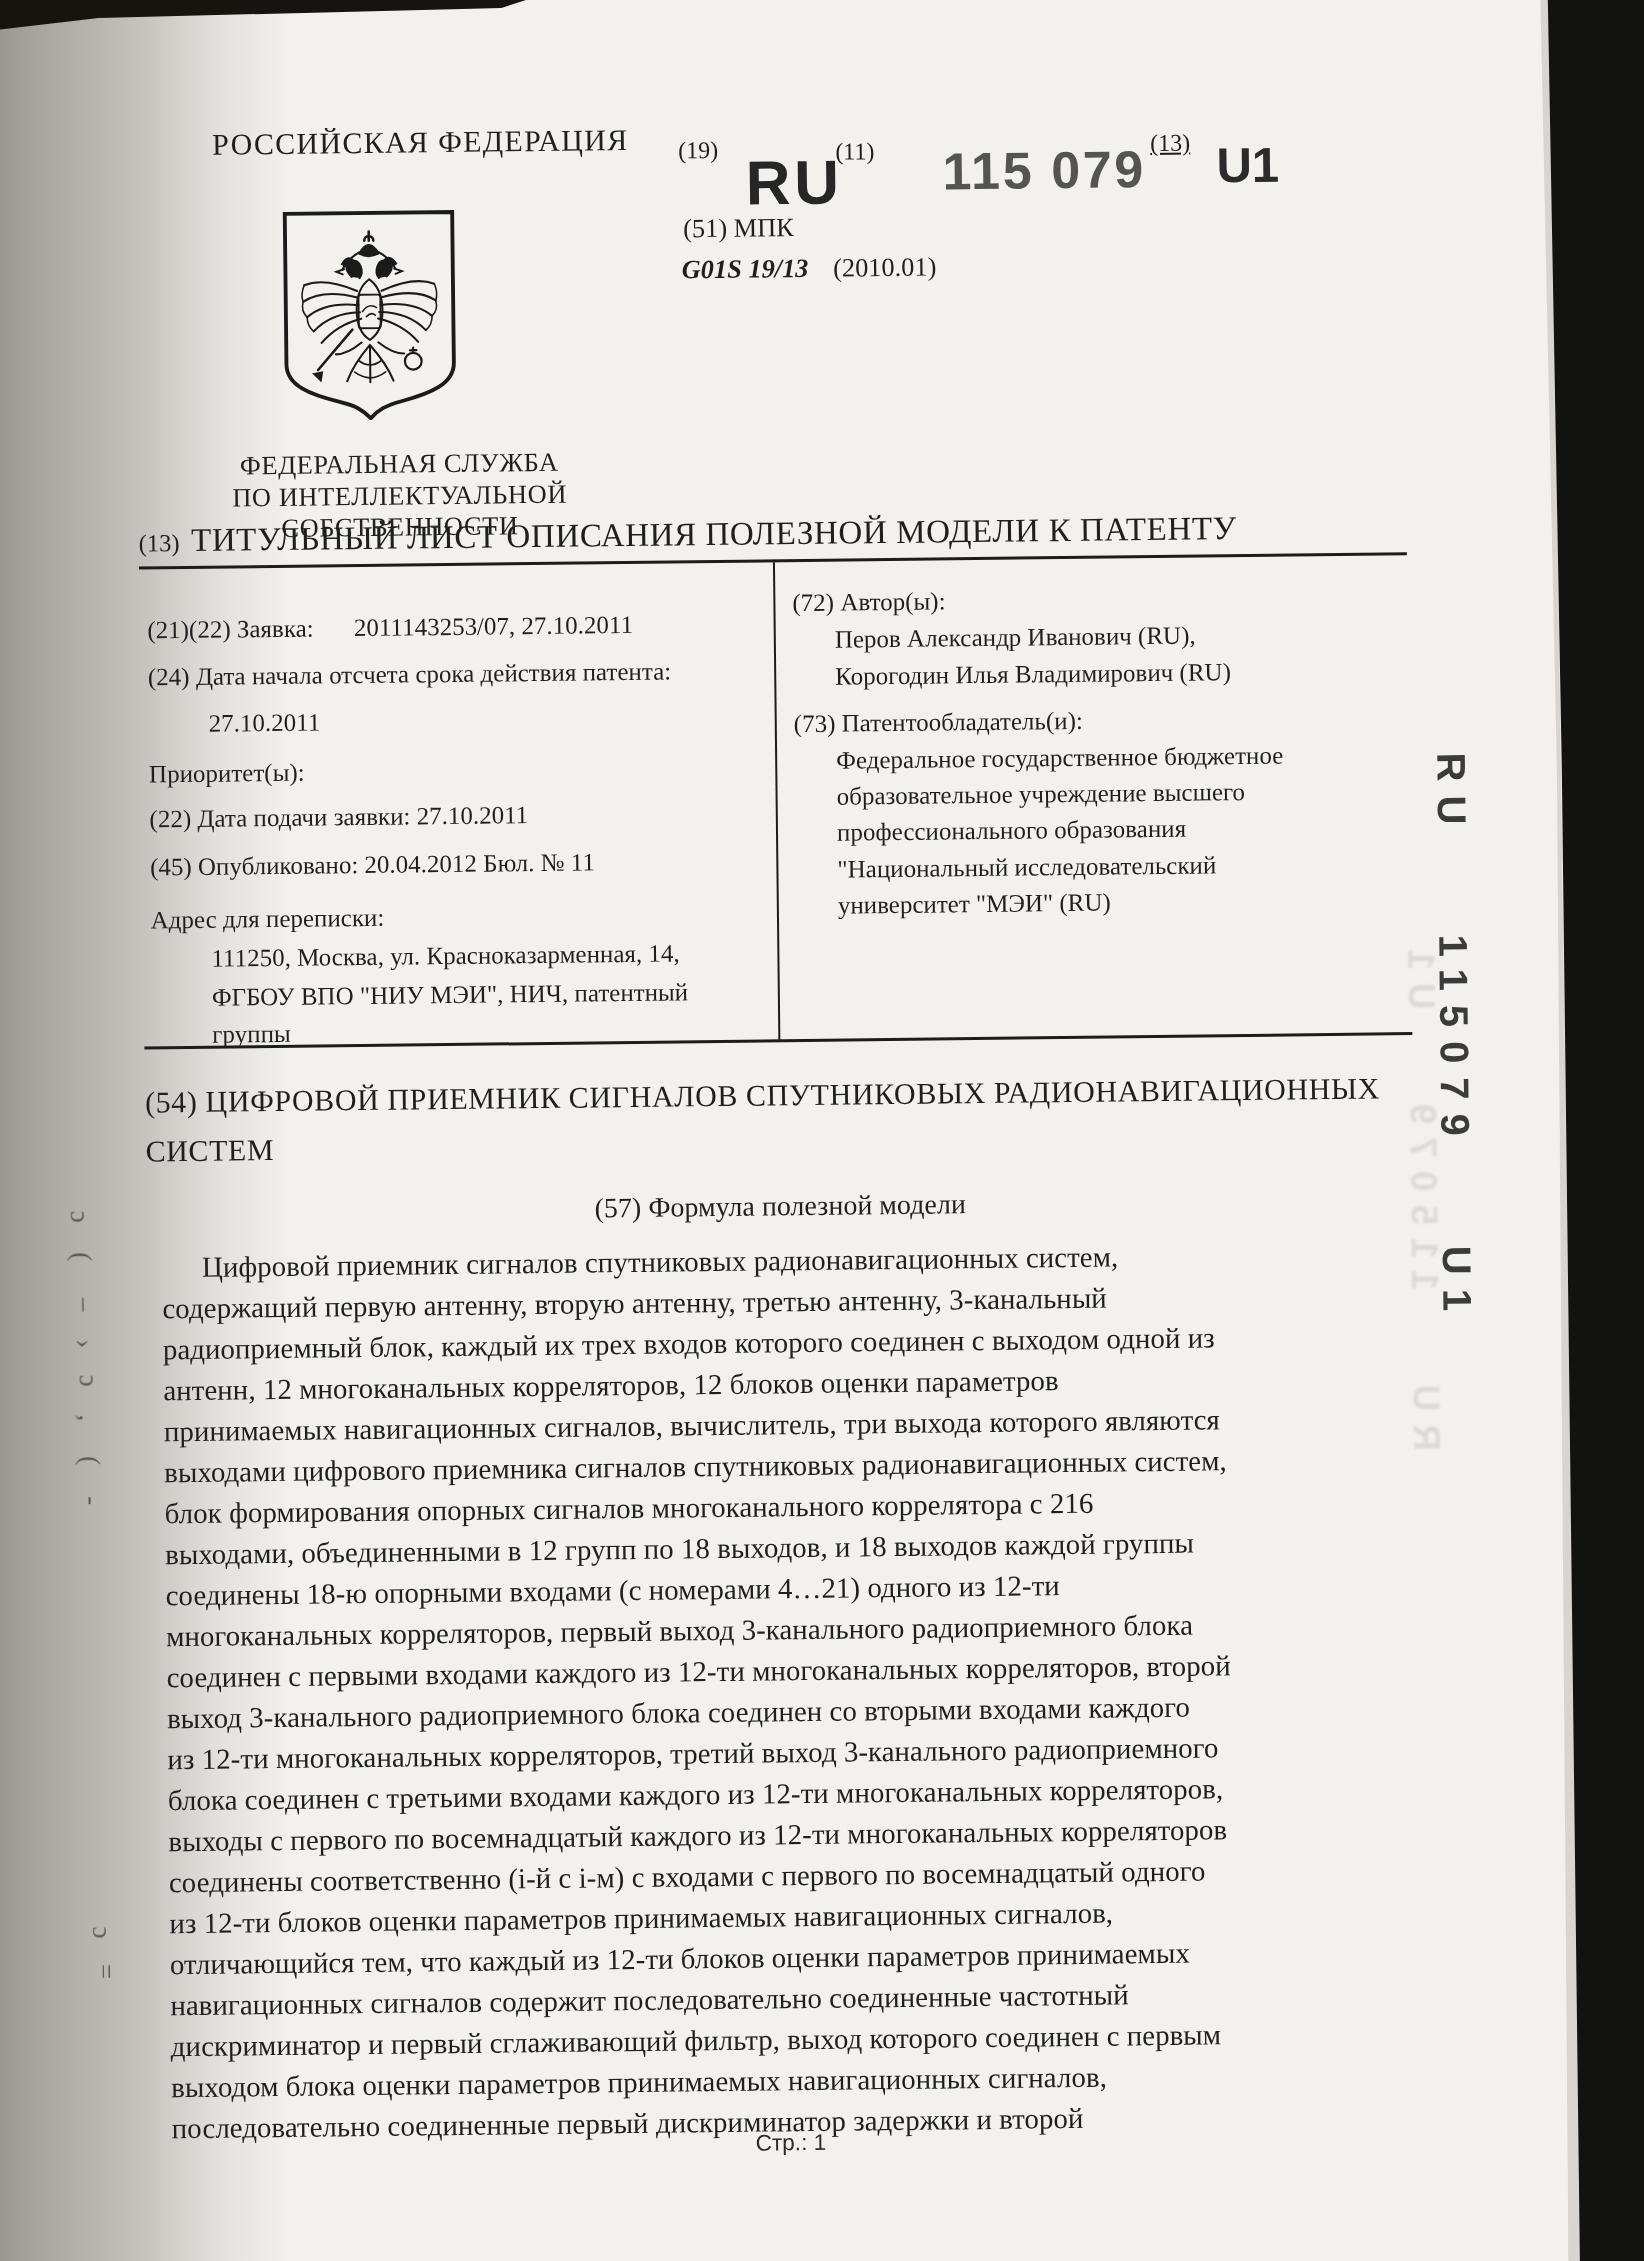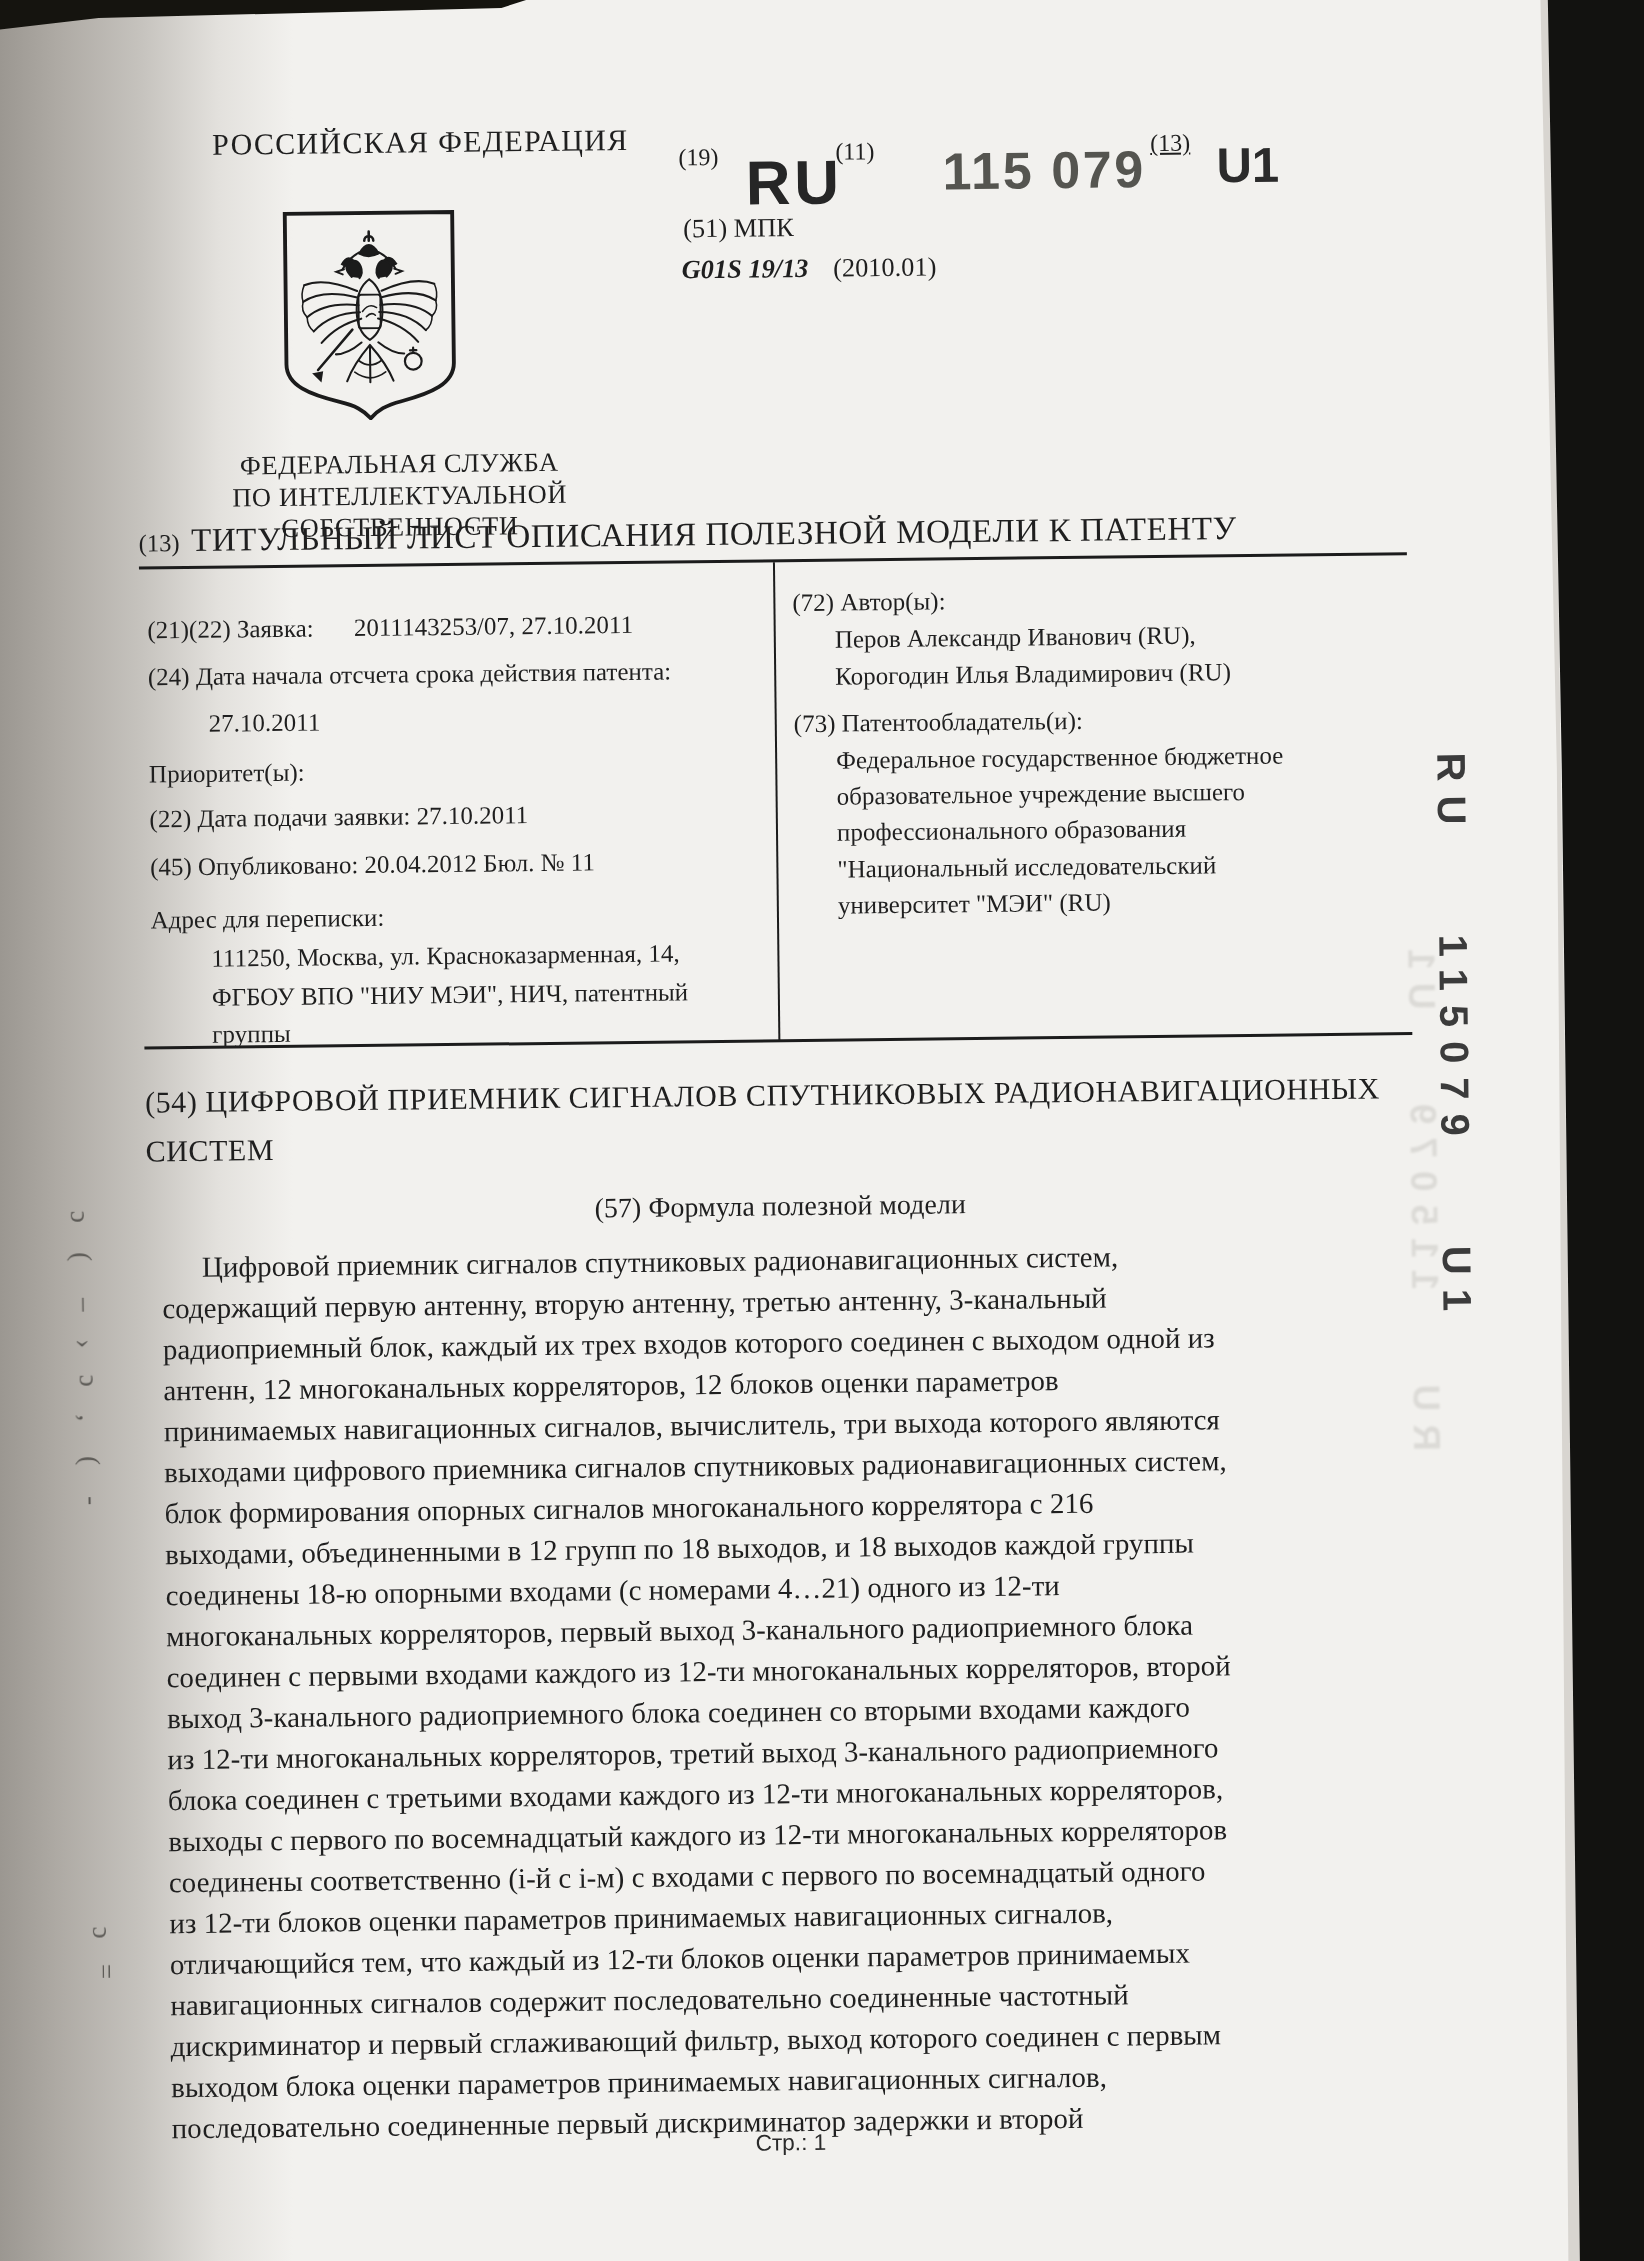--- a/index.html
+++ b/index.html
@@ -57,21 +57,21 @@
 
 <div class="left-gradient"></div>
 <div class="right-edge-strip"></div>
 <div class="right-black-band"></div>
 <div class="topleft-wedge"></div>
 
 <div id="content">
 
   <div class="abs serif caps" style="left:223px;top:121px;font-size:30px;">РОССИЙСКАЯ ФЕДЕРАЦИЯ</div>
 
-  <div class="abs serif code-small" style="left:689px;top:143px;">(19)</div>
+  <div class="abs serif code-small" style="left:689px;top:136px;">(19)</div>
   <div class="abs sans" style="left:756px;top:147px;font-size:62px;font-weight:bold;letter-spacing:3.9px;color:#262626;">RU</div>
   <div class="abs serif code-small" style="left:846px;top:139px;text-align:center;">(11)</div>
   <div class="abs sans" style="left:953px;top:143px;font-size:52px;font-weight:bold;letter-spacing:2.6px;color:#555550;">115 079</div>
   <div class="abs serif code-small" style="left:1161px;top:134px;text-decoration:underline;">(13)</div>
   <div class="abs sans" style="left:1227px;top:142px;font-size:49px;font-weight:bold;color:#2b2b2b;">U1</div>
 
   <div class="abs serif" style="left:693px;top:212px;font-size:26.4px;">(51) МПК</div>
   <div class="abs serif" style="left:691px;top:253px;font-size:26.4px;white-space:nowrap;">
     <span style="font-style:italic;font-weight:bold;">G01S 19/13</span>
     <span style="margin-left:18px;">(2010.01)</span>

